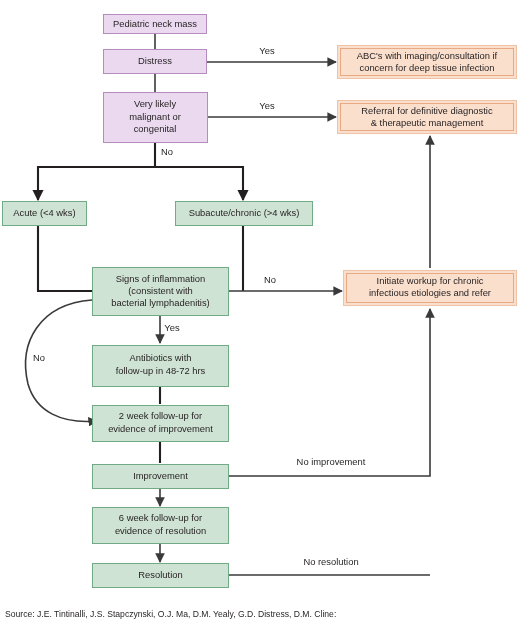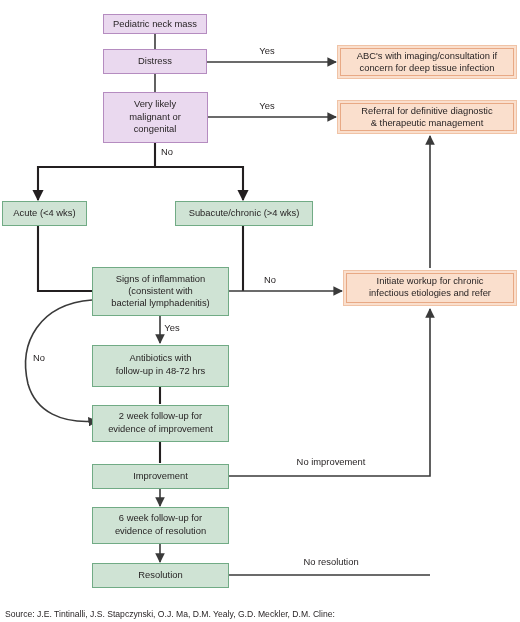--- a/index.html
+++ b/index.html
@@ -222,19 +222,19 @@
     <text class="edge-label" x="267" y="95">Yes</text>
     <text class="edge-label" x="167" y="141" text-anchor="start">No</text>
     <text class="edge-label" x="270" y="269">No</text>
     <text class="edge-label" x="172" y="317" text-anchor="start">Yes</text>
     <text class="edge-label" x="39" y="347">No</text>
     <text class="edge-label" x="331" y="451">No improvement</text>
     <text class="edge-label" x="331" y="551">No resolution</text>
   </svg>
 
   <div id="source-block">
-    <div>Source: J.E. Tintinalli, J.S. Stapczynski, O.J. Ma, D.M. Yealy, G.D. Meckler, D.M. Cline:</div>
+    <div>Source: J.E. Tintinalli, J.S. Stapczynski, O.J. Ma, D.M. Yealy, G.D. Distress, D.M. Cline:</div>
     
     
     
   </div>
 
 </div>
 
 </body></html>

